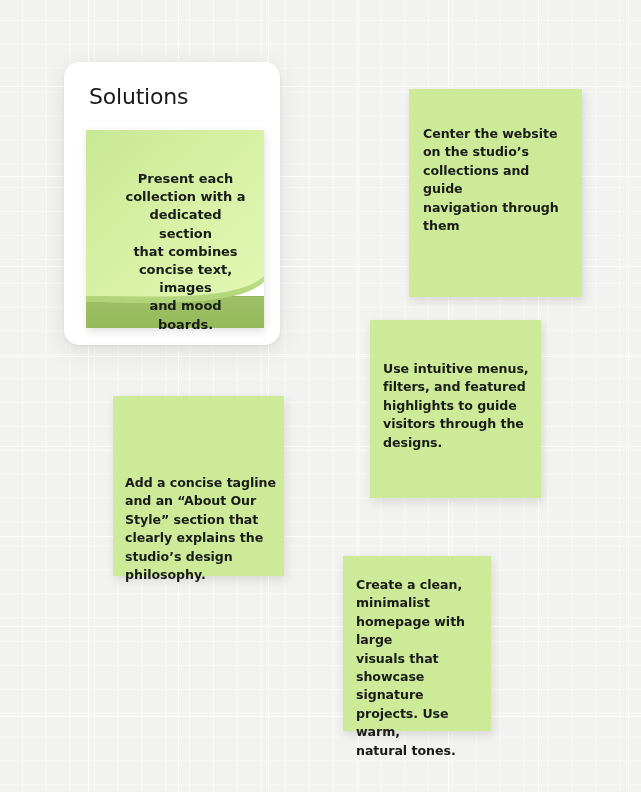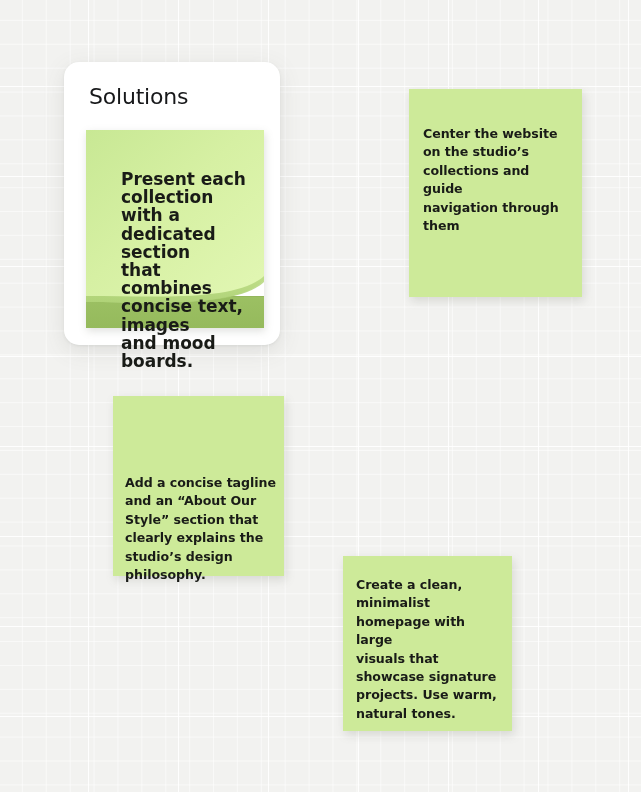--- a/index.html
+++ b/index.html
@@ -40,20 +40,21 @@
       -2px -4px;
   }
 
   
   .card {
     position: absolute;
     background: #ffffff;
     border-radius: 15px;
     box-shadow: 0 6px 22px rgba(90,95,85,0.13),
                 0 1px 3px rgba(90,95,85,0.10);
+    text-align: center;
   }
   .card-title {
     position: absolute;
     left: 25px;
     top: 22px;
     font-family: "DejaVu Sans", sans-serif;
     font-size: 22px;
     font-weight: 400;
     letter-spacing: -0.2px;
     color: #17181a;
@@ -99,21 +100,21 @@
     top: 0;
     right: 0;
     bottom: 0;
   }
   .note-featured .sheet svg { display: block; width: 100%; height: 100%; }
   .note-featured .note-text {
     left: 35px;
     top: 40px;
     right: 14px;
     font-family: "DejaVu Sans", sans-serif;
-    font-size: 17px;
+    font-size: 13px;
     line-height: 18.2px;
   }
 </style>
 </head>
 <body>
 
 <div id="board">
 
   <div class="card" style="left:64px; top:62px; width:216px; height:283px;">
 
@@ -153,31 +154,38 @@
   </div>
 
   <div class="note" style="left:409px; top:89px; width:173px; height:208px;">
     <div class="note-text" style="left:14px; top:36px; right:10px;">Center the website
 on the studio’s
 collections and guide
 navigation through
 them</div>
   </div>
 
+  <div class="note" style="left:370px; top:320px; width:171px; height:178px;">
+    <div class="note-text" style="left:13px; top:40px; right:10px;">Use intuitive menus,
+filters, and featured
+highlights to guide
+visitors through the
+designs.</div>
+  </div>
 
   <div class="note" style="left:113px; top:396px; width:171px; height:180px;">
     <div class="note-text" style="left:12px; top:32px; right:8px;margin-top:46px;">Add a concise tagline
 and an “About Our
 Style” section that
 clearly explains the
 studio’s design
 philosophy.</div>
   </div>
 
-  <div class="note" style="left:343px; top:556px; width:169px; height:175px;padding-left:11px;">
+  <div class="note" style="left:343px; top:556px; width:148px; height:175px;padding-left:11px;">
     <div class="note-text" style="left:13px; top:20px; right:8px;">Create a clean,
 minimalist
 homepage with large
 visuals that
 showcase signature
 projects. Use warm,
 natural tones.</div>
   </div>
 
 </div>

